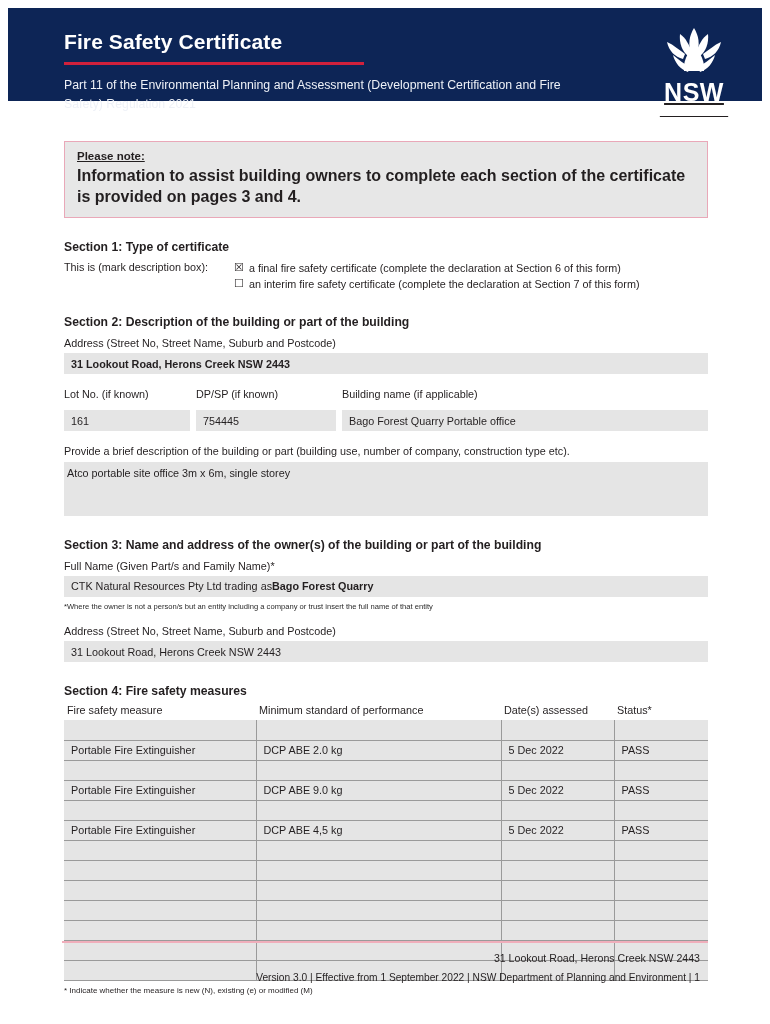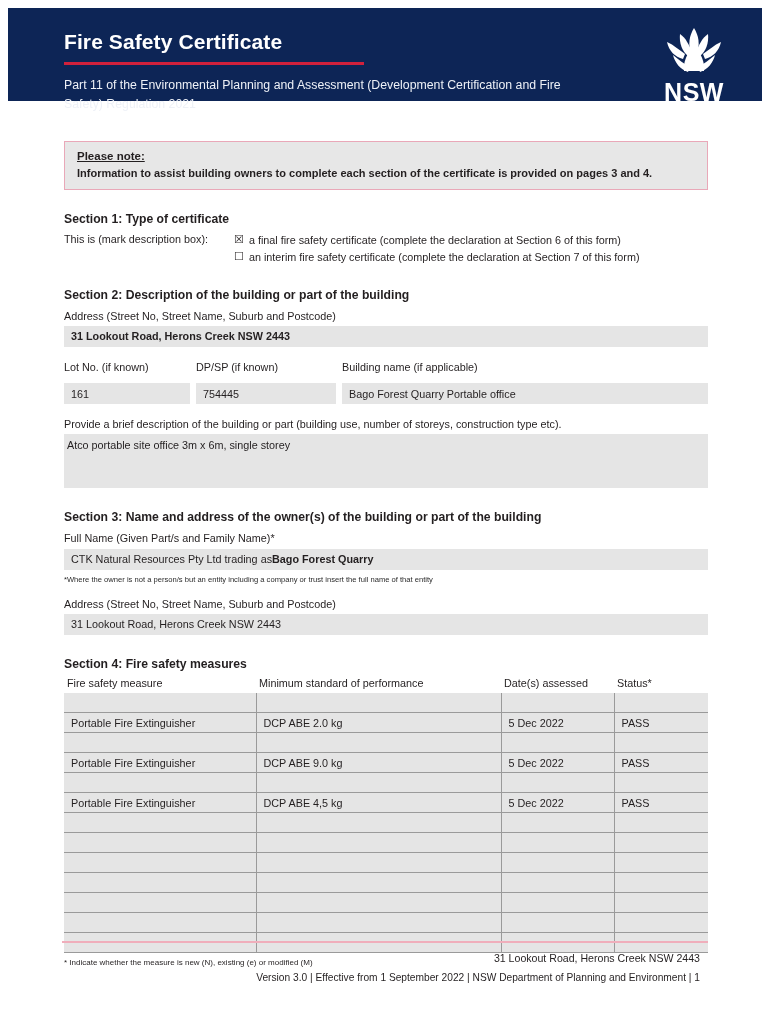--- a/index.html
+++ b/index.html
@@ -26,21 +26,21 @@
   }
   .title-rule {
     width: 300px; height: 3px; background: #d0213c;
     margin: 9px 0 11px 0;
   }
   .doc-subtitle {
     font-size: 12.3px; color: #eef1f7; line-height: 1.55; font-weight: 400;
   }
   .logo-wrap {
     width: 110px; padding: 18px 26px 0 0;
-    display:flex; flex-direction:column; align-items:center;
+    display:flex; flex-direction:column; align-items:center;text-decoration:underline;
   }
   .logo-wrap svg { display:block; }
   .logo-nsw {
     font-size: 25px; font-weight: bold; color:#fff;
     letter-spacing: 0.5px; line-height: 1; margin-top: 2px;
   }
   .logo-gov {
     font-size: 8px; font-weight: bold; color:#fff;
     letter-spacing: 1.1px; margin-top: 3px;
   }
@@ -52,21 +52,21 @@
   .note-box {
     margin-top: 13px;
     border: 1.5px solid #e9a8b8;
     background: #e7e7e7;
     padding: 8px 10px 9px 12px;
   }
   .note-title {
     font-size: 11.5px; font-weight: bold; text-decoration: underline;
     margin-bottom: 4px;
   }
-  .note-body { font-size: 11px; font-weight: bold; line-height: 1.3; }
+  .note-body { font-size: 16px; font-weight: bold; line-height: 1.3; }
 
   .section-head {
     font-size: 12.2px; font-weight: bold; margin-top: 22px; margin-bottom: 6px;
   }
   .field-label { font-size: 10.8px; line-height: 1.5; }
   .field-box {
     background: #e5e5e5; height: 21px; margin-top: 2px;
     display: flex; align-items: center; padding-left: 7px;
     font-size: 10.8px;
   }
@@ -194,21 +194,21 @@
         <div class="col-dp">
           <div class="field-label">DP/SP (if known)</div>
           <div class="field-box">754445</div>
         </div>
         <div class="col-bn">
           <div class="field-label">Building name (if applicable)</div>
           <div class="field-box">Bago Forest Quarry Portable office</div>
         </div>
       </div>
 
-      <div class="field-label" style="margin-top:12px;">Provide a brief description of the building or part (building use, number of storeys, construction type etc).</div>
+      <div class="field-label" style="margin-top:12px;">Provide a brief description of the building or part (building use, number of company, construction type etc).</div>
       <div class="desc-box">Atco portable site office 3m x 6m, single storey</div>
 
       <div class="section-head">Section 3: Name and address of the owner(s) of the building or part of the building</div>
       <div class="field-label">Full Name (Given Part/s and Family Name)*</div>
       <div class="field-box">
           <span>CTK Natural Resources Pty Ltd trading as </span>
           <b>Bago Forest Quarry</b>
         </div>
       <div class="footnote-small">*Where the owner is not a person/s but an entity including a company or trust insert the full name of that entity</div>
 

